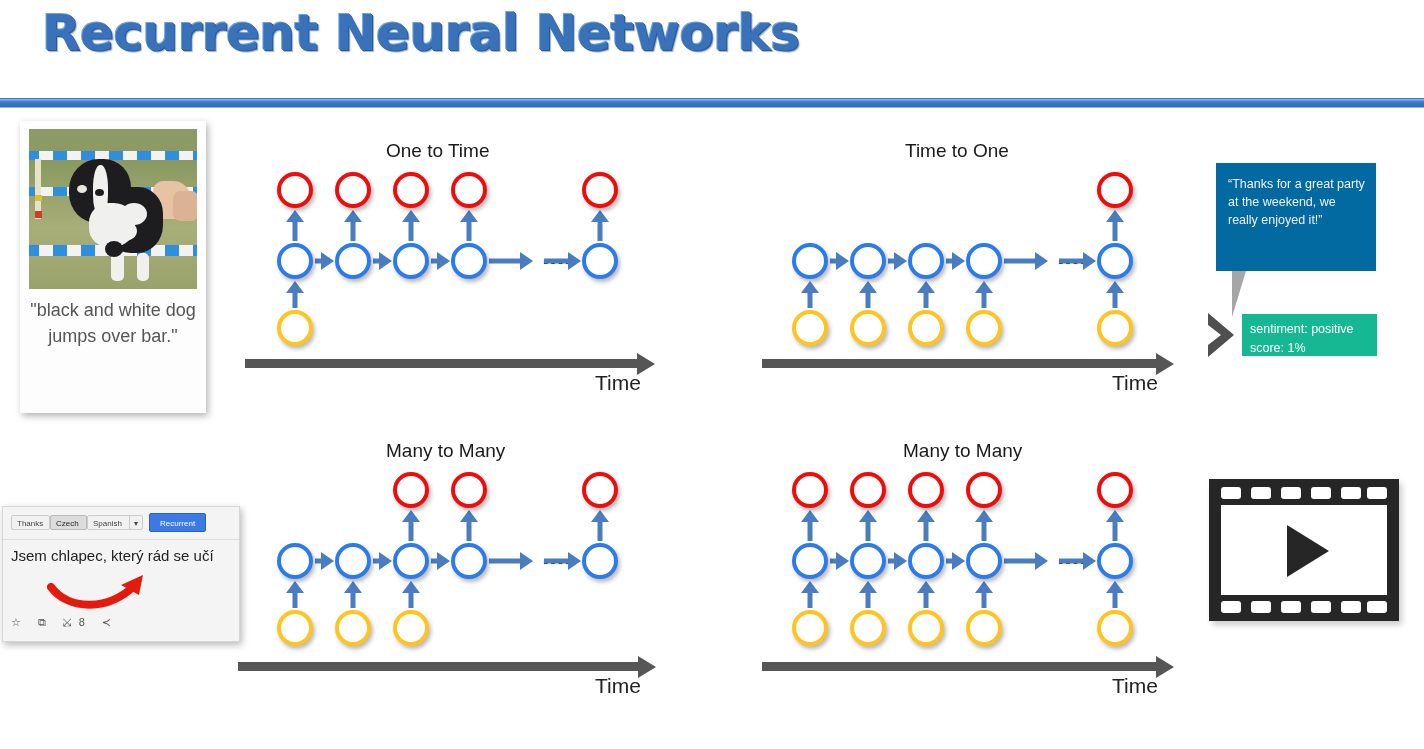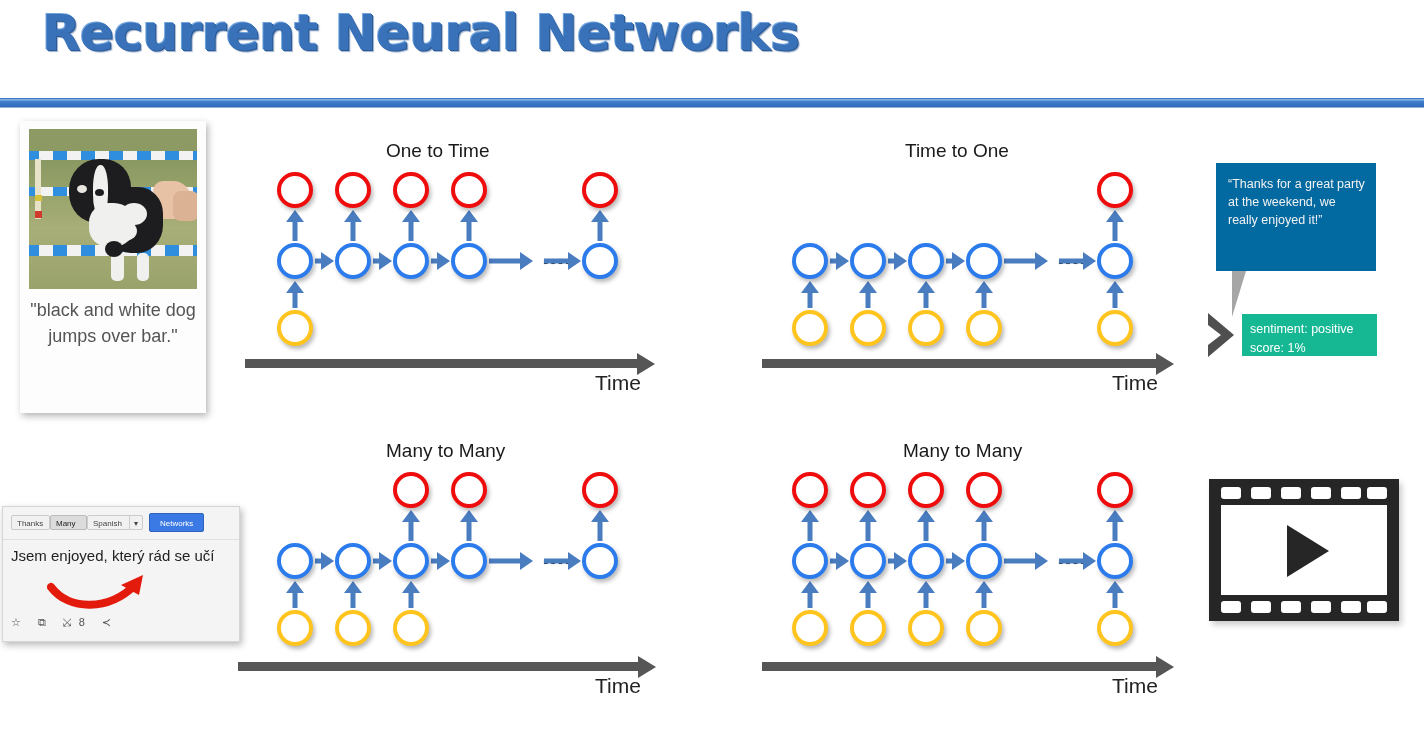--- a/index.html
+++ b/index.html
@@ -180,27 +180,27 @@
     <div class="dogwhite" style="left:82px;top:122px;width:13px;height:30px;border-radius:5px;"></div>
     <div class="dogwhite" style="left:108px;top:124px;width:12px;height:28px;border-radius:5px;"></div>
     <div class="dogbody" style="left:76px;top:112px;width:18px;height:16px;border-radius:50%;"></div>
   </div>
   <div id="dog-caption">"black and white dog jumps over bar."</div>
 </div>
 
 <div id="translate-card">
   <div id="tr-toolbar">
     <div class="tr-btn" style="left:8px;width:39px;">Thanks</div>
-    <div class="tr-btn sel" style="left:47px;width:37px;">Many</div>
+    <div class="tr-btn sel" style="left:47px;width:37px;">Czech</div>
     <div class="tr-btn" style="left:84px;width:52px;">Spanish</div>
     <div class="tr-btn" style="left:126px;width:14px;text-align:center;padding:0;">▾</div>
-    <div id="tr-translate">Networks</div>
+    <div id="tr-translate">Recurrent</div>
   </div>
   <div id="tr-sep"></div>
-  <div id="tr-text">Jsem enjoyed, který rád se učí</div>
+  <div id="tr-text">Jsem chlapec, který rád se učí</div>
   <svg id="tr-arrow" viewBox="0 0 110 40">
     <path d="M4 14 C 22 38, 62 38, 88 12" stroke="#e31b0c" stroke-width="8" fill="none" stroke-linecap="round"></path>
     <polygon points="96,2 74,12 92,22" fill="#e31b0c"></polygon>
   </svg>
   <div id="tr-icons">☆ ⧉ ⤩8 ≺</div>
 </div>
 
 <div id="bubble">
   <div id="bubble-text">“Thanks for a great party at the weekend, we really enjoyed it!”</div>
 </div>

